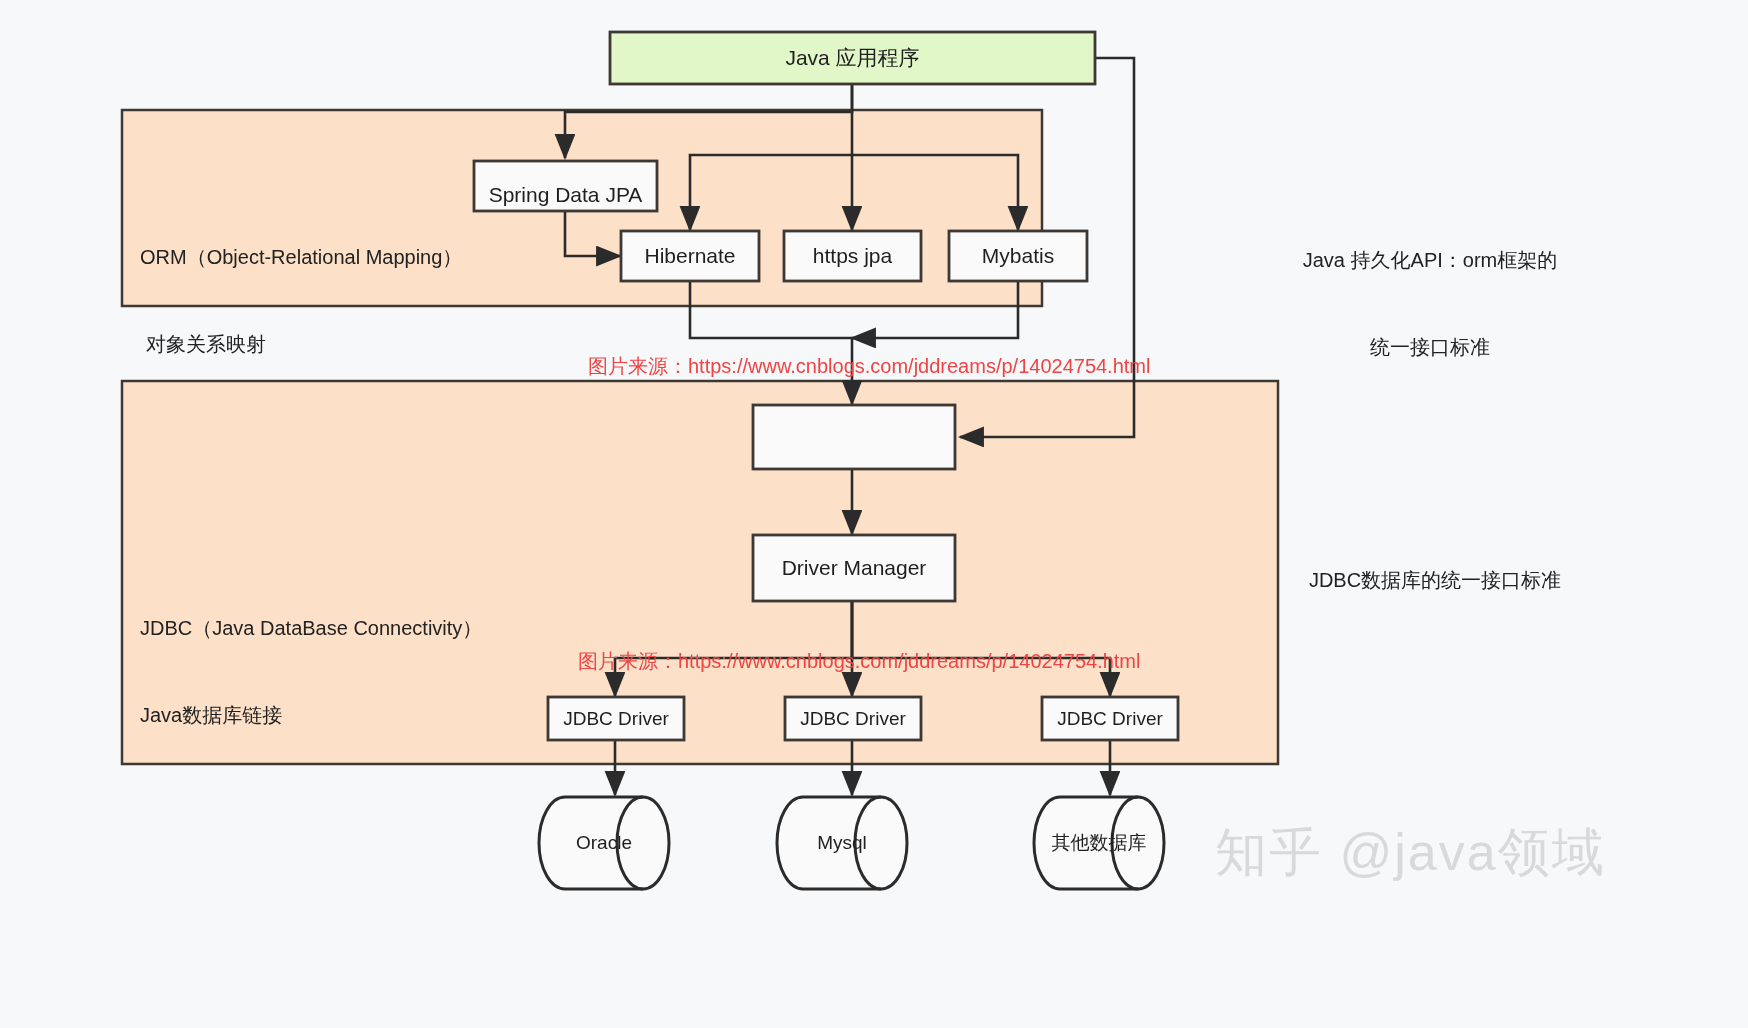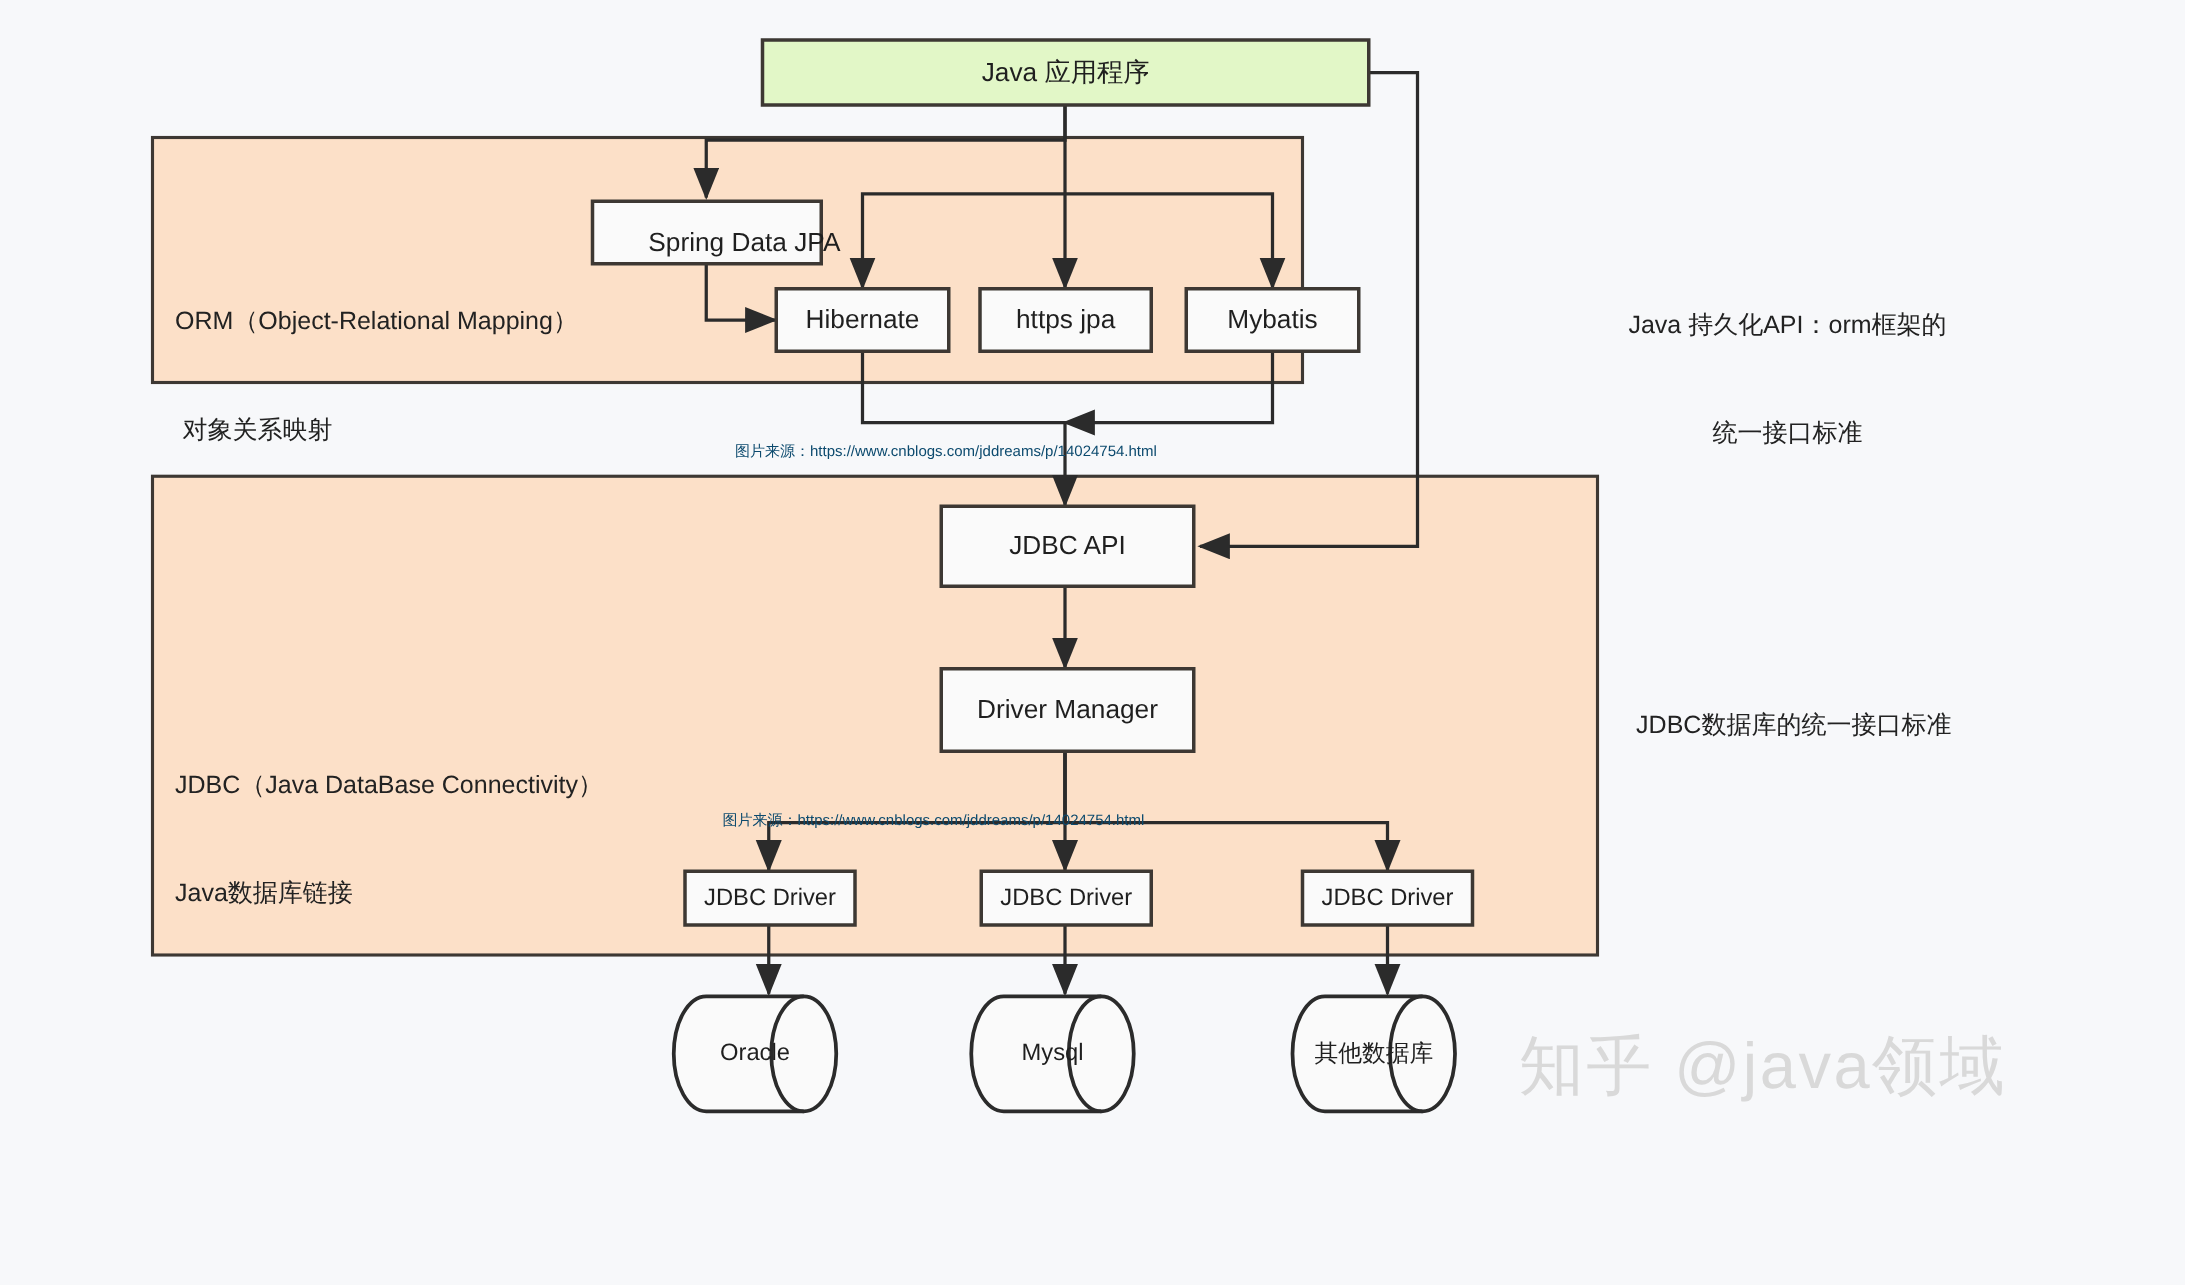--- a/index.html
+++ b/index.html
@@ -47,22 +47,22 @@
     color: #222;
     line-height: 1.45;
   }
   .side-note {
     font-size: 20px;
     color: #222;
     line-height: 1.45;
     text-align: center;
   }
   .source-note {
-    font-size: 12px;
-    color: #0c4a6e;
+    font-size: 20px;
+    color: #ef4444;
   }
   .watermark {
     position: absolute;
     z-index: 5;
     font-size: 52px;
     color: #d9d9d9;
     letter-spacing: 2px;
     white-space: pre;
   }
 </style>
@@ -139,29 +139,28 @@
       </g>
       <g>
         <path d="M1060,797 h78 a26,46 0 0 1 0,92 h-78 a26,46 0 0 1 0,-92 z"></path>
         <path d="M1138,797 a26,46 0 0 0 0,92" fill="none"></path>
       </g>
     </g>
   </svg>
 
   <div class="txt node-label" style="left:610px; top:32px; width:485px; height:52px;">Java 应用程序</div>
 
-  <div class="txt node-label" style="left:474px; top:161px; width:183px; height:68px;margin-left:30px;">Spring Data JPA</div>
+  <div class="txt node-label" style="left:474px; top:161px; width:183px; height:68px;">Spring Data JPA</div>
 
   <div class="txt node-label" style="left:621px; top:231px; width:138px; height:50px;">Hibernate</div>
 
   <div class="txt node-label" style="left:784px; top:231px; width:137px; height:50px;">https jpa</div>
 
   <div class="txt node-label" style="left:949px; top:231px; width:138px; height:50px;">Mybatis</div>
 
-  <div class="txt node-label" style="left:753px; top:405px; width:202px; height:64px;">JDBC API</div>
 
   <div class="txt node-label" style="left:753px; top:535px; width:202px; height:66px;">Driver Manager</div>
 
   <div class="txt node-label" style="left:548px; top:697px; width:136px; height:43px; font-size:19px;">JDBC Driver</div>
 
   <div class="txt node-label" style="left:785px; top:697px; width:136px; height:43px; font-size:19px;">JDBC Driver</div>
 
   <div class="txt node-label" style="left:1042px; top:697px; width:136px; height:43px; font-size:19px;">JDBC Driver</div>
 
   <div class="txt node-label" style="left:556px; top:797px; width:96px; height:92px; font-size:19px;">Oracle</div>

